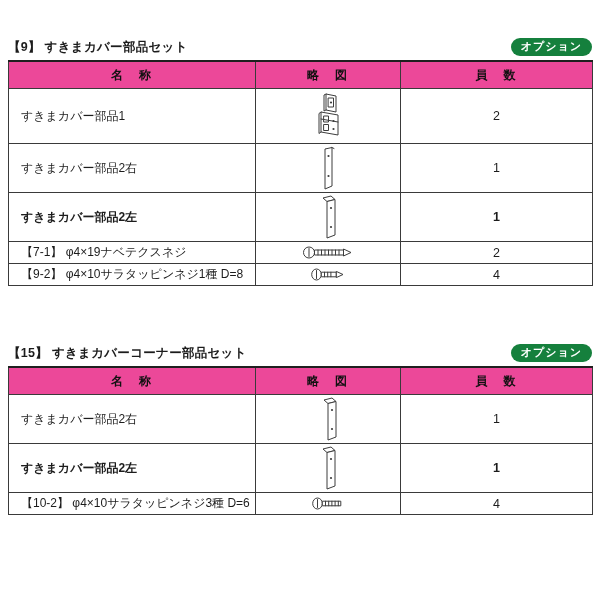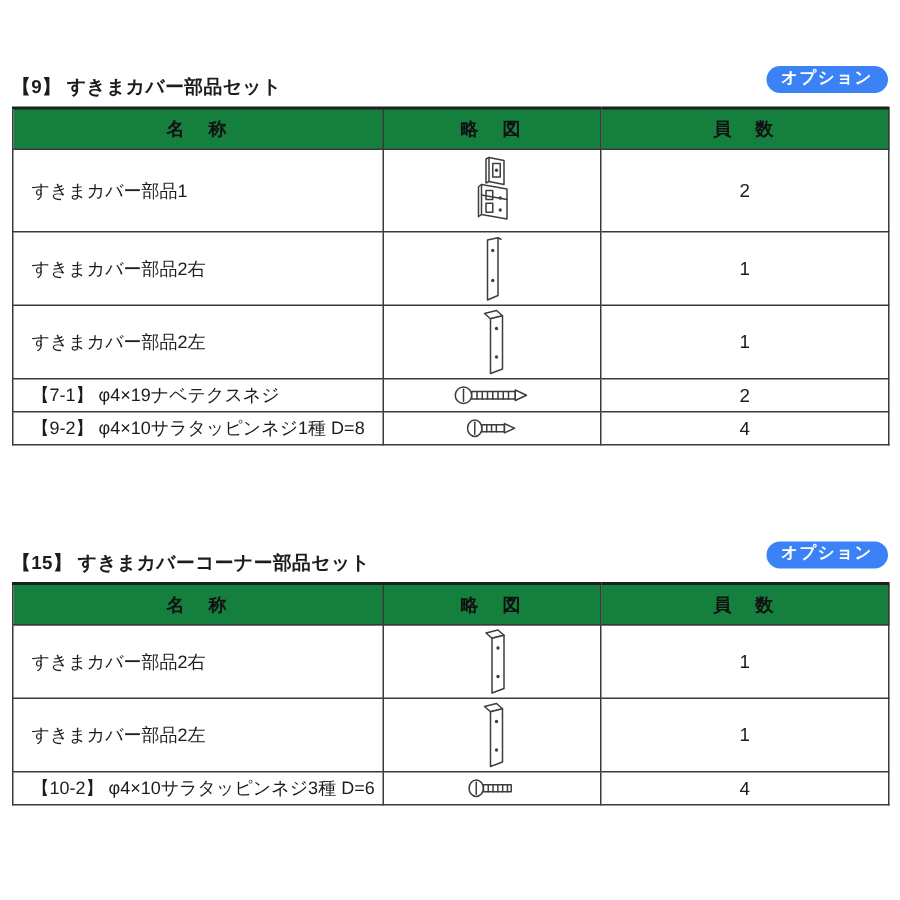--- a/index.html
+++ b/index.html
@@ -7,49 +7,49 @@
     width:600px; height:600px; background:#ffffff; overflow:hidden;
     font-family:"Liberation Sans", sans-serif; color:#1c1c1c;
     -webkit-font-smoothing:antialiased;
   }
   .sheet { padding:38px 8px 0 8px; }
 
   .section-head {
     display:flex; justify-content:space-between; align-items:center;
     width:584px; margin-bottom:4px;
   }
-  .section-title { font-size:12.5px; font-weight:bold; letter-spacing:0.3px;margin-top:12px; }
+  .section-title { font-size:12.5px; font-weight:bold; letter-spacing:0.3px; }
   .badge {
-    background:#3b82f6; color:#ffffff; font-size:11px; font-weight:bold;
+    background:#15803d; color:#ffffff; font-size:11px; font-weight:bold;
     line-height:1; padding:3px 10px 4px 10px; border-radius:9px; letter-spacing:1px;text-align:center;
   }
 
   table.parts {
     width:584px; border-collapse:collapse; table-layout:fixed;
     background:#ffffff;
   }
   table.parts col.c-name { width:247px; }
   table.parts col.c-diag { width:145px; }
   table.parts col.c-qty  { width:192px; }
 
   table.parts th, table.parts td { border:1px solid #3a3a3a; }
   table.parts thead th {
-    background:#15803d; height:24px; font-size:12px; font-weight:bold;
+    background:#ec4899; height:24px; font-size:12px; font-weight:bold;
     text-align:center; border-top:2px solid #1f1f1f; color:#111;
     letter-spacing:2px;
   }
   td.name {
     font-size:12px; padding:2px 4px 2px 12px; text-align:left; vertical-align:middle;
   }
   td.diag { text-align:center; vertical-align:middle; padding:2px 0; }
   td.qty  { text-align:center; vertical-align:middle; font-size:12.5px; }
 
   tr.r-big1 { height:55px; }
   tr.r-big2 { height:46px; }
-  tr.r-big3 { height:45px; }
+  tr.r-big3 { height:45px;font-weight:bold; }
   tr.r-screw { height:20px; }
 
   .section + .section { margin-top:58px; }
 
   svg { display:block; margin:0 auto; }
   .ln { fill:none; stroke:#3d3d3d; stroke-width:1; stroke-linejoin:round; stroke-linecap:round; }
   .fw { fill:#ffffff; stroke:#3d3d3d; stroke-width:1; stroke-linejoin:round; }
   .hole { fill:#3d3d3d; }
 </style>
 </head>

